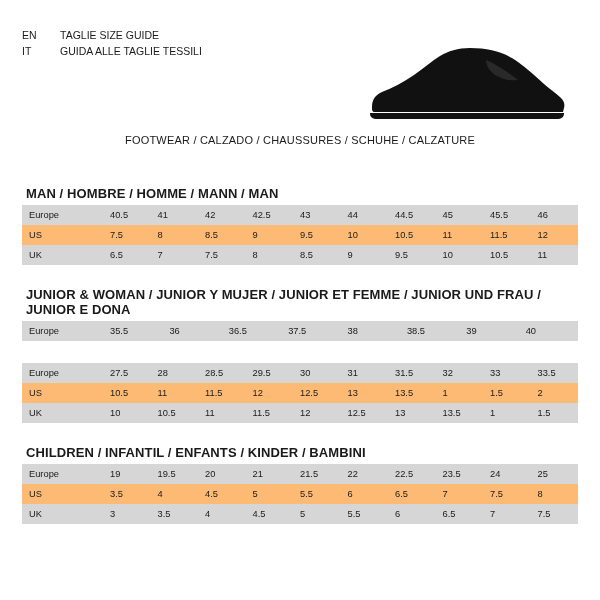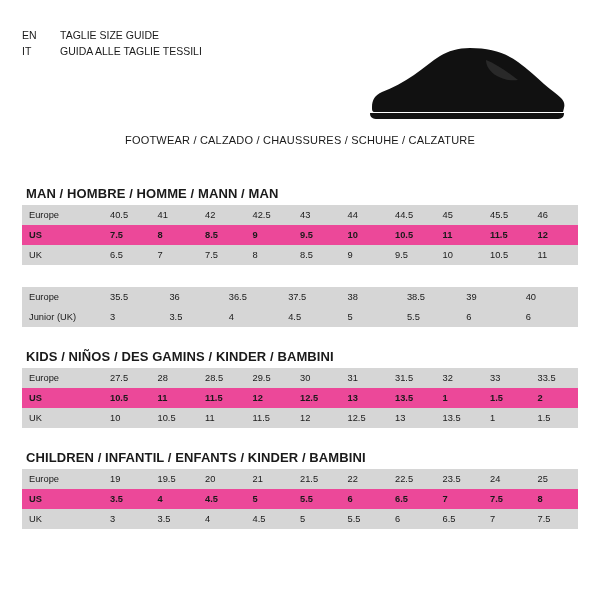--- a/index.html
+++ b/index.html
@@ -85,22 +85,21 @@
     height: 16px;
     padding: 2px 0 2px 7px;
     text-align: left;
     color: #1a1a1a;
     white-space: nowrap;
   }
   table.sizes tr.shaded td {
     background: #d6d6d6;
   }
   table.sizes tr.plain td {
-    background: #ec4899;
-    font-weight: bold;
+    background: #fdba74;
   }
   table.sizes td.lbl {
     width: 74px;
   }
 </style>
 </head>
 <body>
 
 <div class="page">
 
@@ -172,50 +171,39 @@
         <td>9.5</td>
         <td>10</td>
         <td>10.5</td>
         <td>11</td>
       </tr>
     </tbody>
       </table>
   </div>
 
   <div class="group">
+    <div class="group-head">JUNIOR &amp; WOMAN / JUNIOR Y MUJER / JUNIOR ET FEMME / JUNIOR UND FRAU / JUNIOR E DONA</div>
     <table class="sizes">
       <tbody>
           <tr class="shaded">
         <td class="lbl">Europe</td>
         <td>35.5</td>
         <td>36</td>
         <td>36.5</td>
         <td>37.5</td>
         <td>38</td>
         <td>38.5</td>
         <td>39</td>
         <td>40</td>
       </tr>
-      <tr class="shaded">
-        <td class="lbl">Junior (UK)</td>
-        <td>3</td>
-        <td>3.5</td>
-        <td>4</td>
-        <td>4.5</td>
-        <td>5</td>
-        <td>5.5</td>
-        <td>6</td>
-        <td>6</td>
-      </tr>
     </tbody>
       </table>
   </div>
 
   <div class="group">
-    <div class="group-head">KIDS / NIÑOS / DES GAMINS / KINDER / BAMBINI</div>
     <table class="sizes">
       <tbody>
           <tr class="shaded">
         <td class="lbl">Europe</td>
         <td>27.5</td>
         <td>28</td>
         <td>28.5</td>
         <td>29.5</td>
         <td>30</td>
         <td>31</td>

